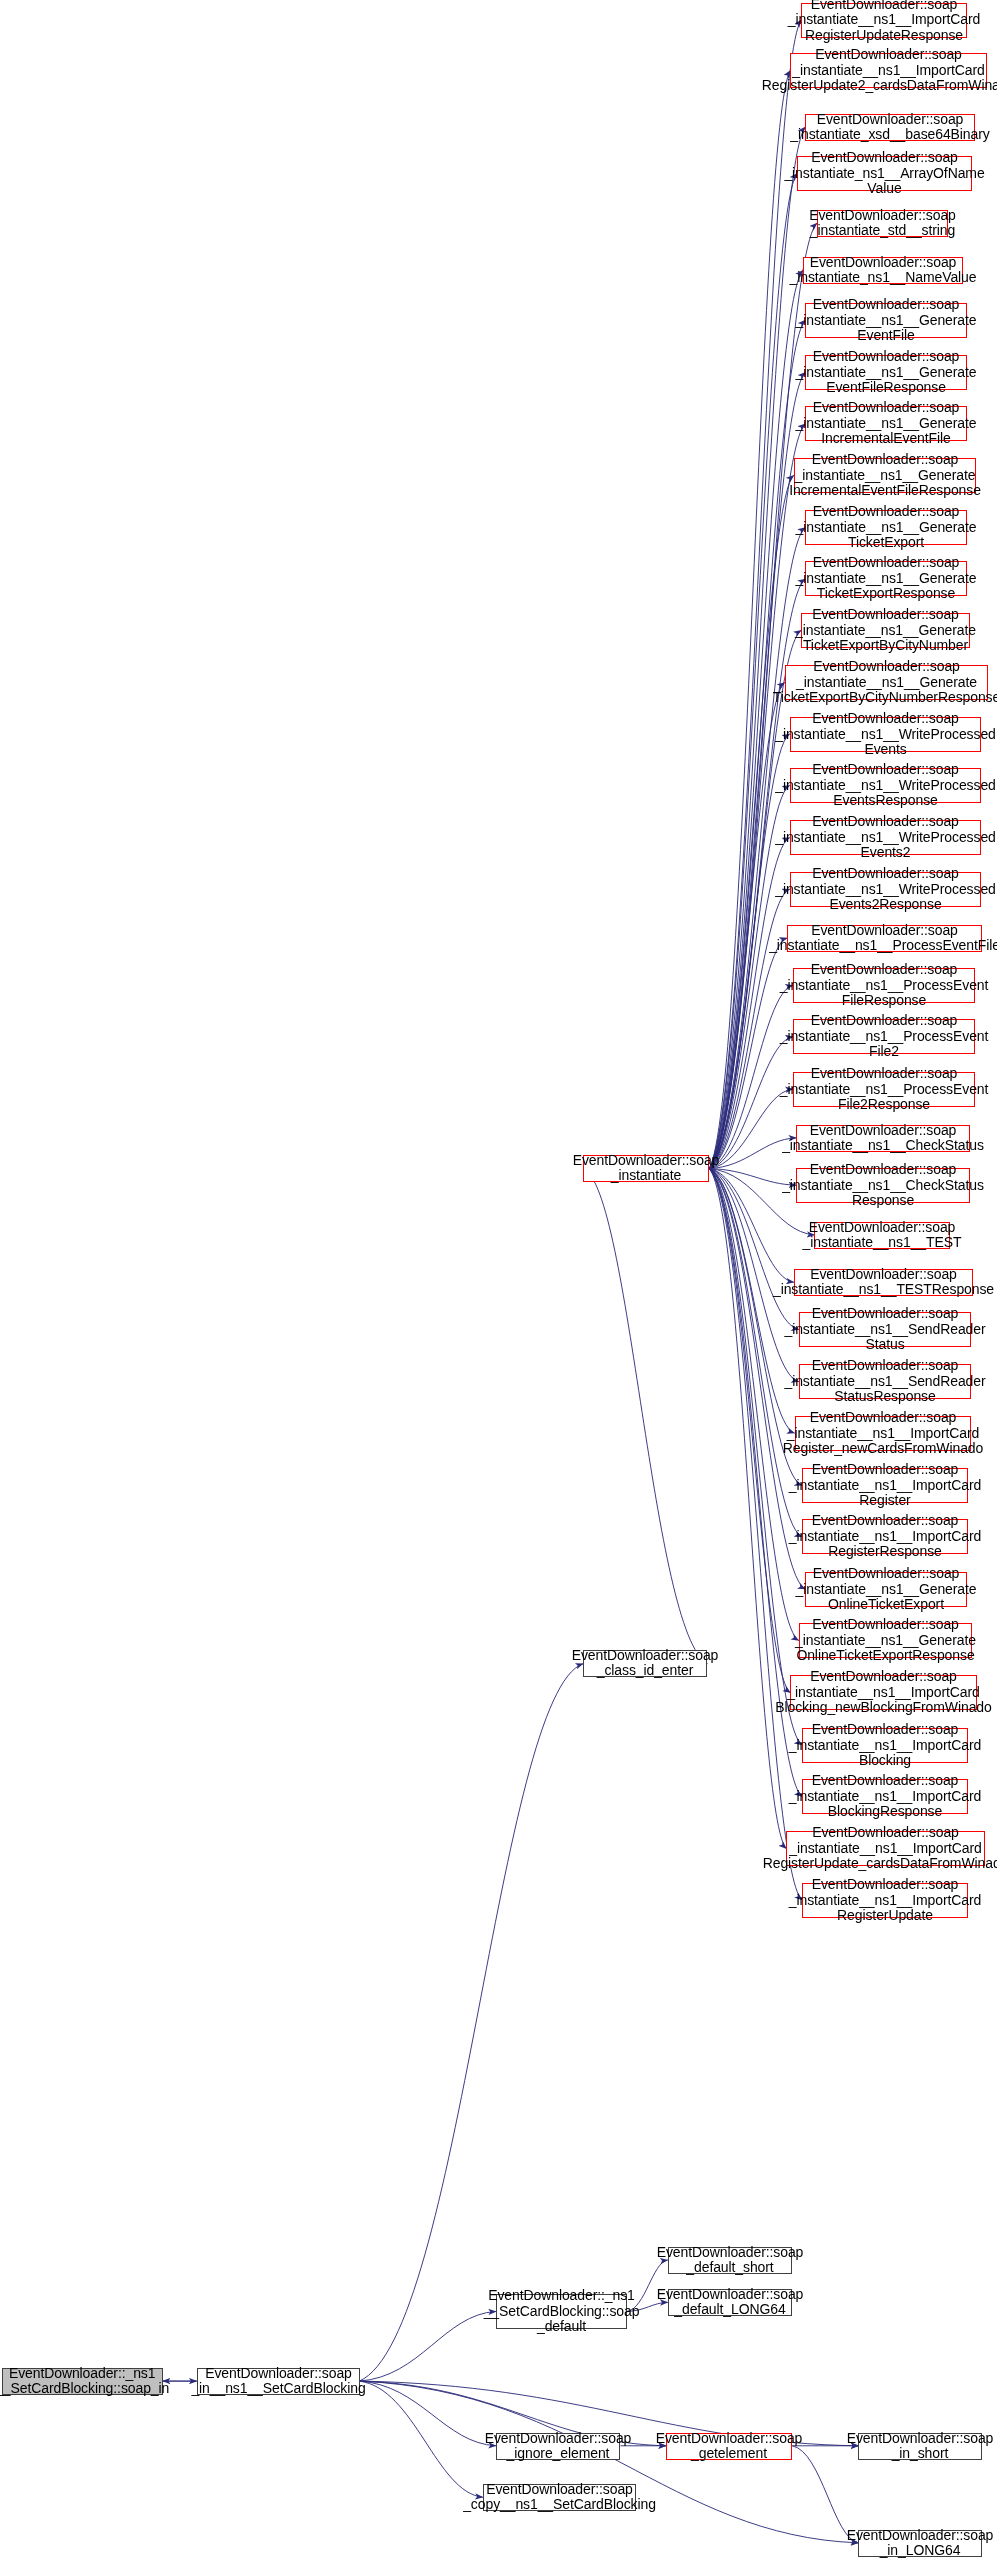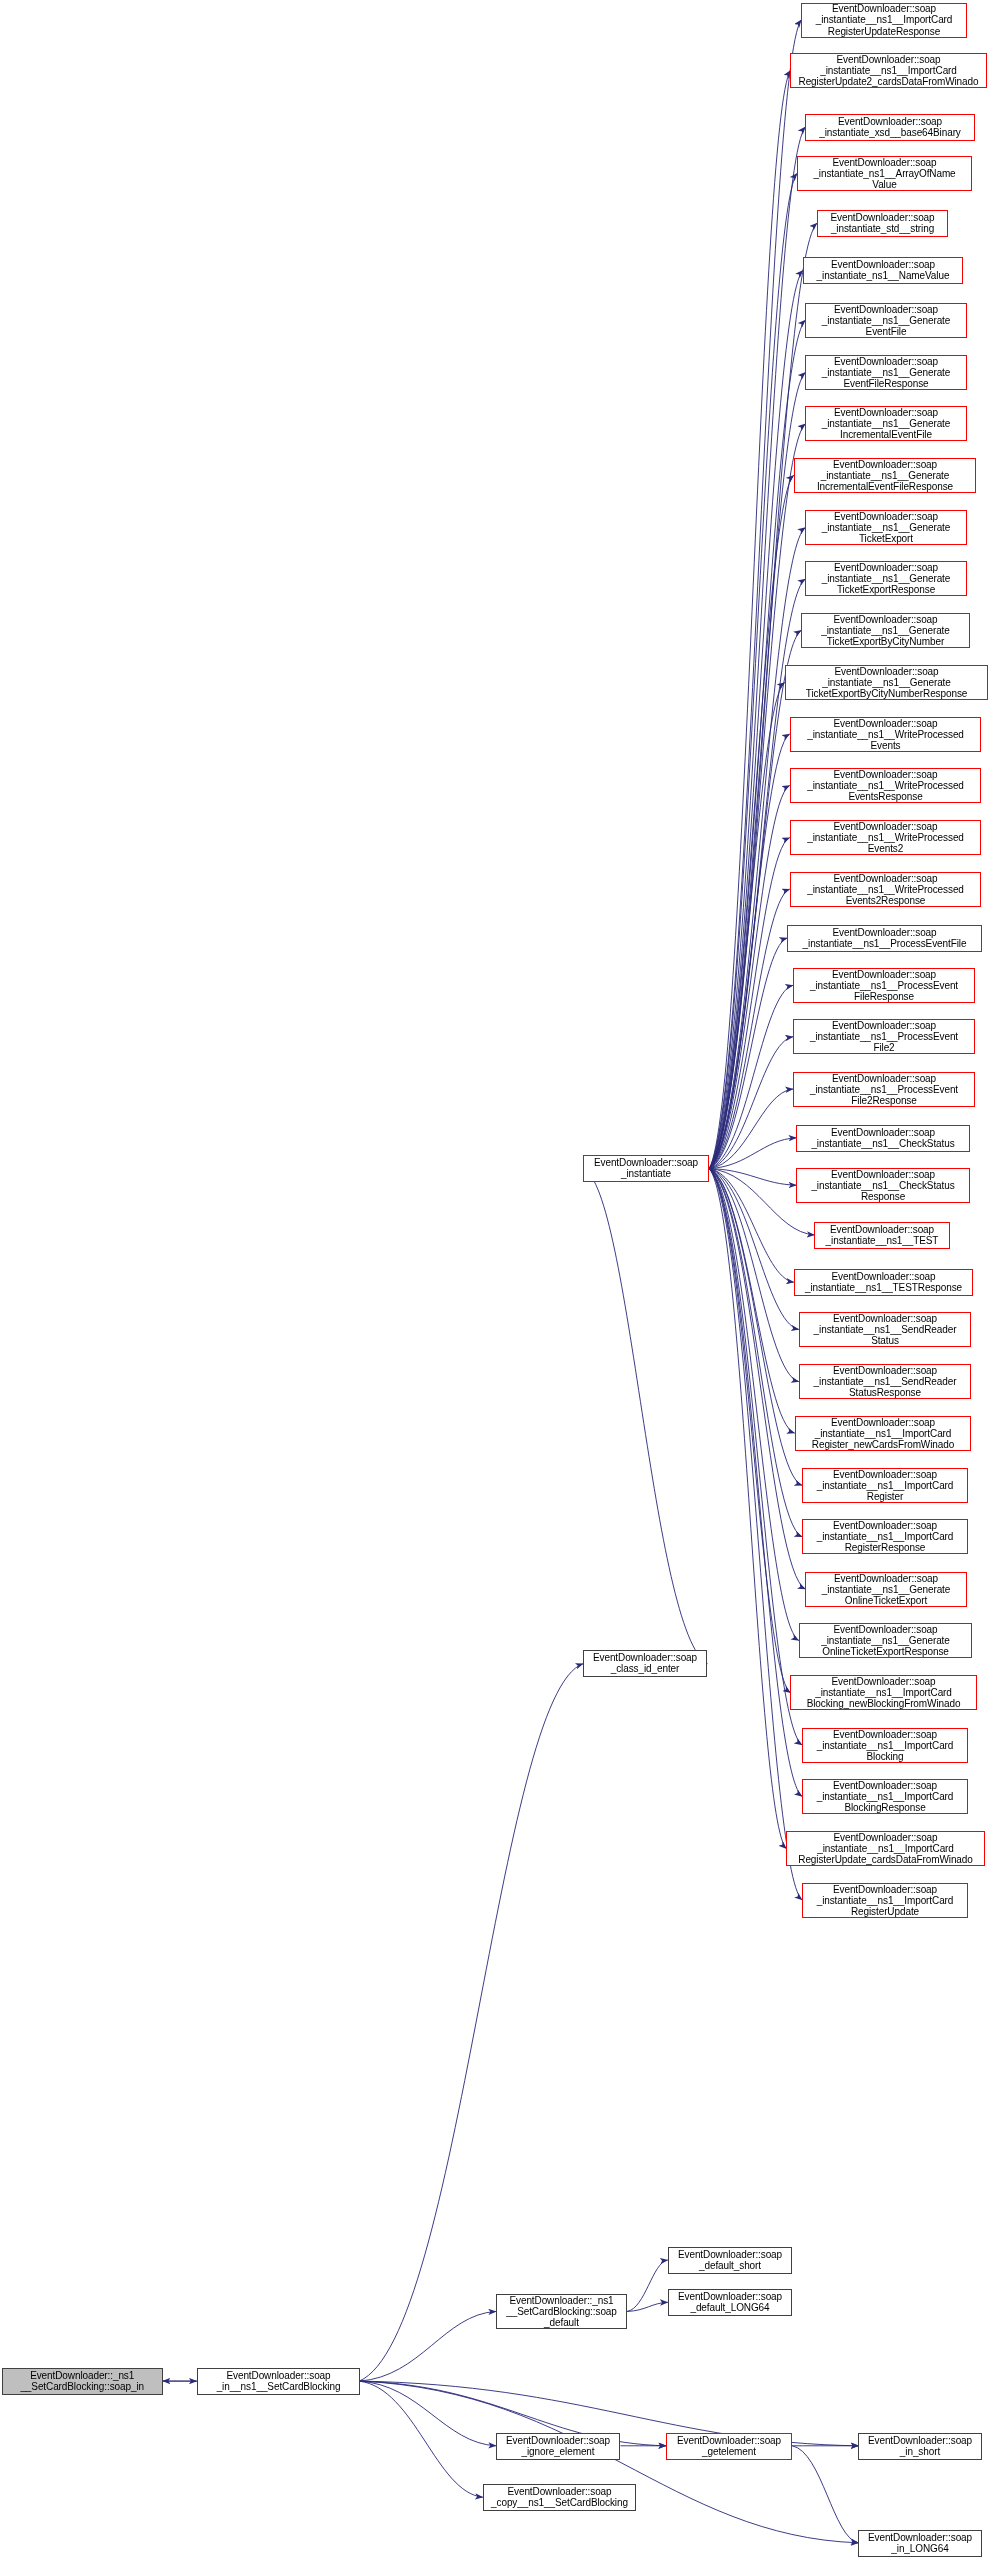--- a/index.html
+++ b/index.html
@@ -23,21 +23,21 @@
     height: 2576px;
     pointer-events: none;
   }
   .node {
     position: absolute;
     box-sizing: border-box;
     display: flex;
     align-items: center;
     justify-content: center;
     text-align: center;
-    font-size: 10px;
+    font-size: 14px;
     line-height: 1.12;
     color: #000000;
     background: #ffffff;
     border: 0.8px solid #ff0000;
     white-space: pre-line;
     letter-spacing: -0.1px;
     padding: 0.8px 1.7px;
     z-index: 5;
   }
   .node.black {

